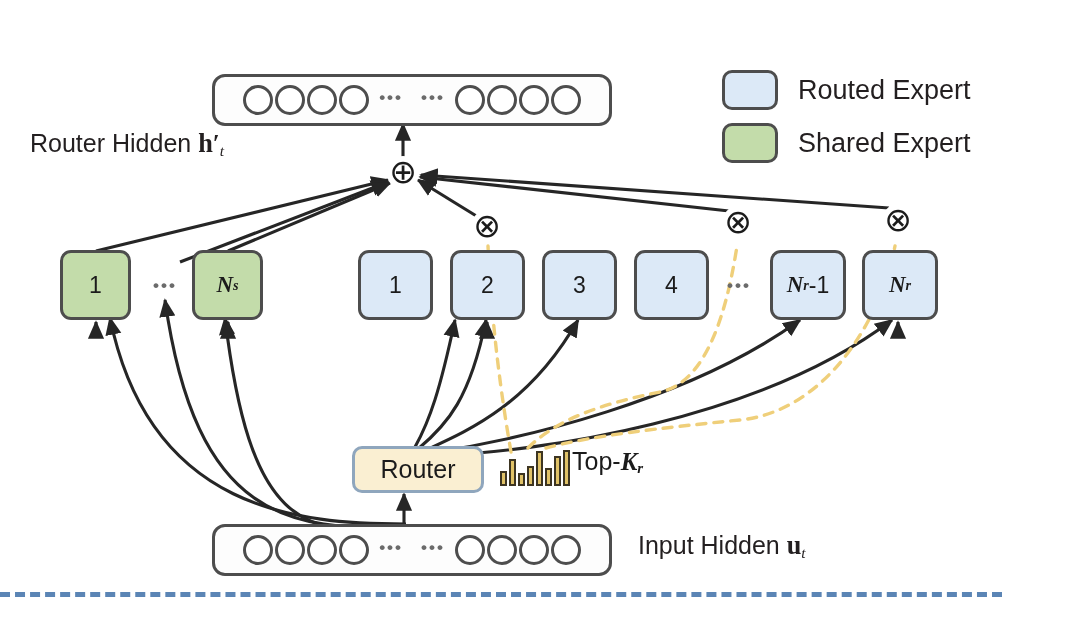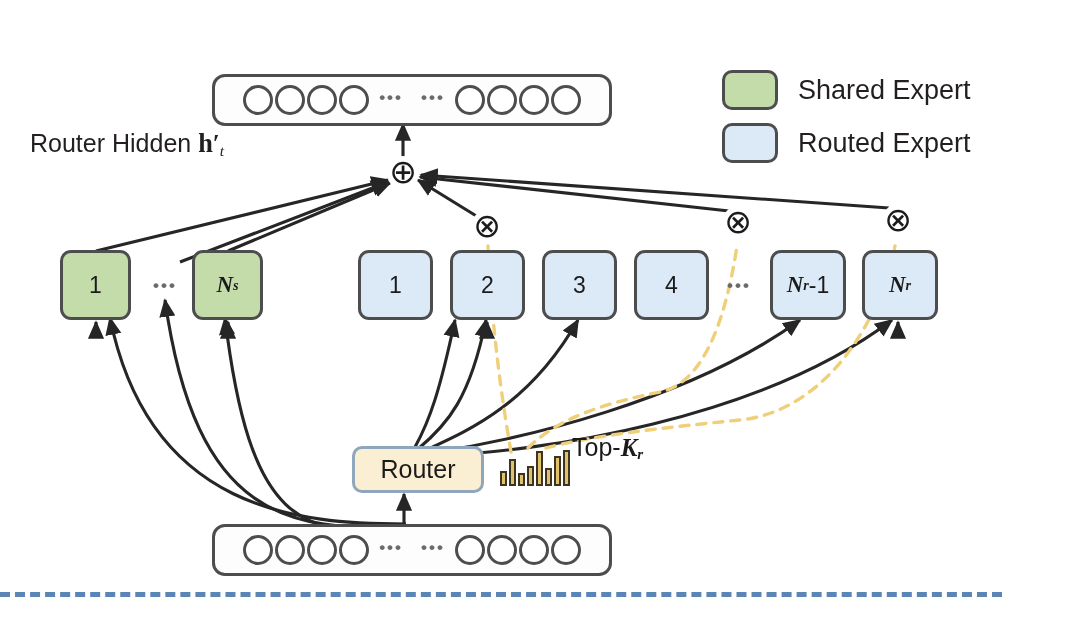--- a/index.html
+++ b/index.html
@@ -133,20 +133,23 @@
       <div class="dot"></div>
       <div class="dot"></div>
       <div class="dot"></div>
       <div class="dot"></div>
     </div>
 
   <div class="sidelabel" style="left:30px;top:129px;">
     <span>Router Hidden </span><b>h</b><span class="prime">′</span><sub>t</sub>
   </div>
 
+  <div class="sidelabel" style="left:638px;top:531px;">
+    <span>Input Hidden </span><b>u</b><sub>t</sub>
+  </div>
 
   <div class="expert shared" style="left:60px;top:250px;width:71px;height:70px;">
     <span>1</span>
   </div>
   <div class="grpell" style="left:153px;top:276px;">•••</div>
   <div class="expert shared" style="left:192px;top:250px;width:71px;height:70px;">
     <i>N</i>
       <sub>s</sub>
   </div>
 
@@ -180,37 +183,37 @@
   <div class="barsicon" id="barsicon" style="left:500px;top:446px;height:40px;">
       <span style="height: 14.85px;"></span>
       <span style="height: 27px;"></span>
       <span style="height: 13.5px;"></span>
       <span style="height: 20.25px;"></span>
       <span style="height: 35.1px;"></span>
       <span style="height: 17.55px;"></span>
       <span style="height: 29.7px;"></span>
       <span style="height: 36.45px;"></span>
     </div>
-  <div class="topk" style="left:572px;top:433px;">
+  <div class="topk" style="left:572px;top:447px;">
     <span>Top-</span><i>K</i><sub>r</sub>
   </div>
 
   <div id="ops">
       <div style="position: absolute; left: 387px; top: 156px; width: 32px; height: 34px; line-height: 32px; text-align: center; font-size: 33px; color: rgb(27, 27, 27); background: rgb(255, 255, 255); border-radius: 50%;">⊕</div>
       <div style="position: absolute; left: 471px; top: 210px; width: 32px; height: 34px; line-height: 32px; text-align: center; font-size: 33px; color: rgb(27, 27, 27); background: rgb(255, 255, 255); border-radius: 50%;">⊗</div>
       <div style="position: absolute; left: 722px; top: 206px; width: 32px; height: 34px; line-height: 32px; text-align: center; font-size: 33px; color: rgb(27, 27, 27); background: rgb(255, 255, 255); border-radius: 50%;">⊗</div>
       <div style="position: absolute; left: 882px; top: 204px; width: 32px; height: 34px; line-height: 32px; text-align: center; font-size: 33px; color: rgb(27, 27, 27); background: rgb(255, 255, 255); border-radius: 50%;">⊗</div>
     </div>
 
   <div class="legend" style="left:722px;top:70px;">
     <div class="legrow">
+      <div class="legswatch" style="background:#dce9f7;"></div>
+      <div class="legtext">Routed Expert</div>
+    </div>
+    <div class="legrow">
       <div class="legswatch" style="background:#c3dcaa;"></div>
       <div class="legtext">Shared Expert</div>
     </div>
-    <div class="legrow">
-      <div class="legswatch" style="background:#dce9f7;"></div>
-      <div class="legtext">Routed Expert</div>
-    </div>
   </div>
 
   <div class="divider" style="top:592px;width:1002px;"></div>
 
 </div>
 
 </body></html>

